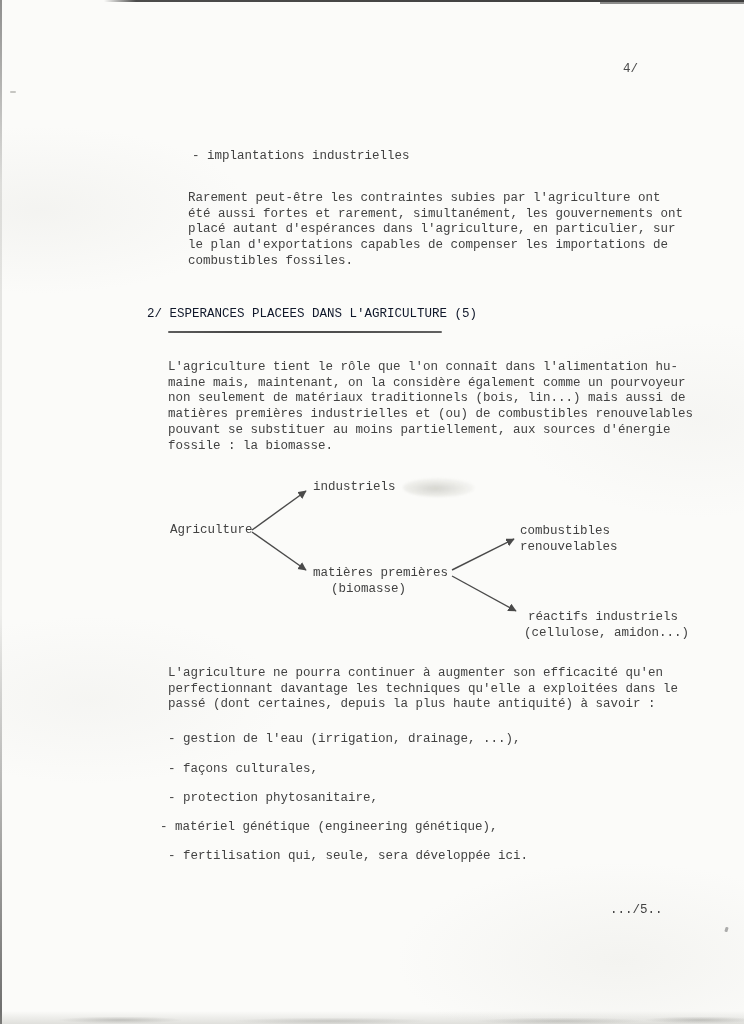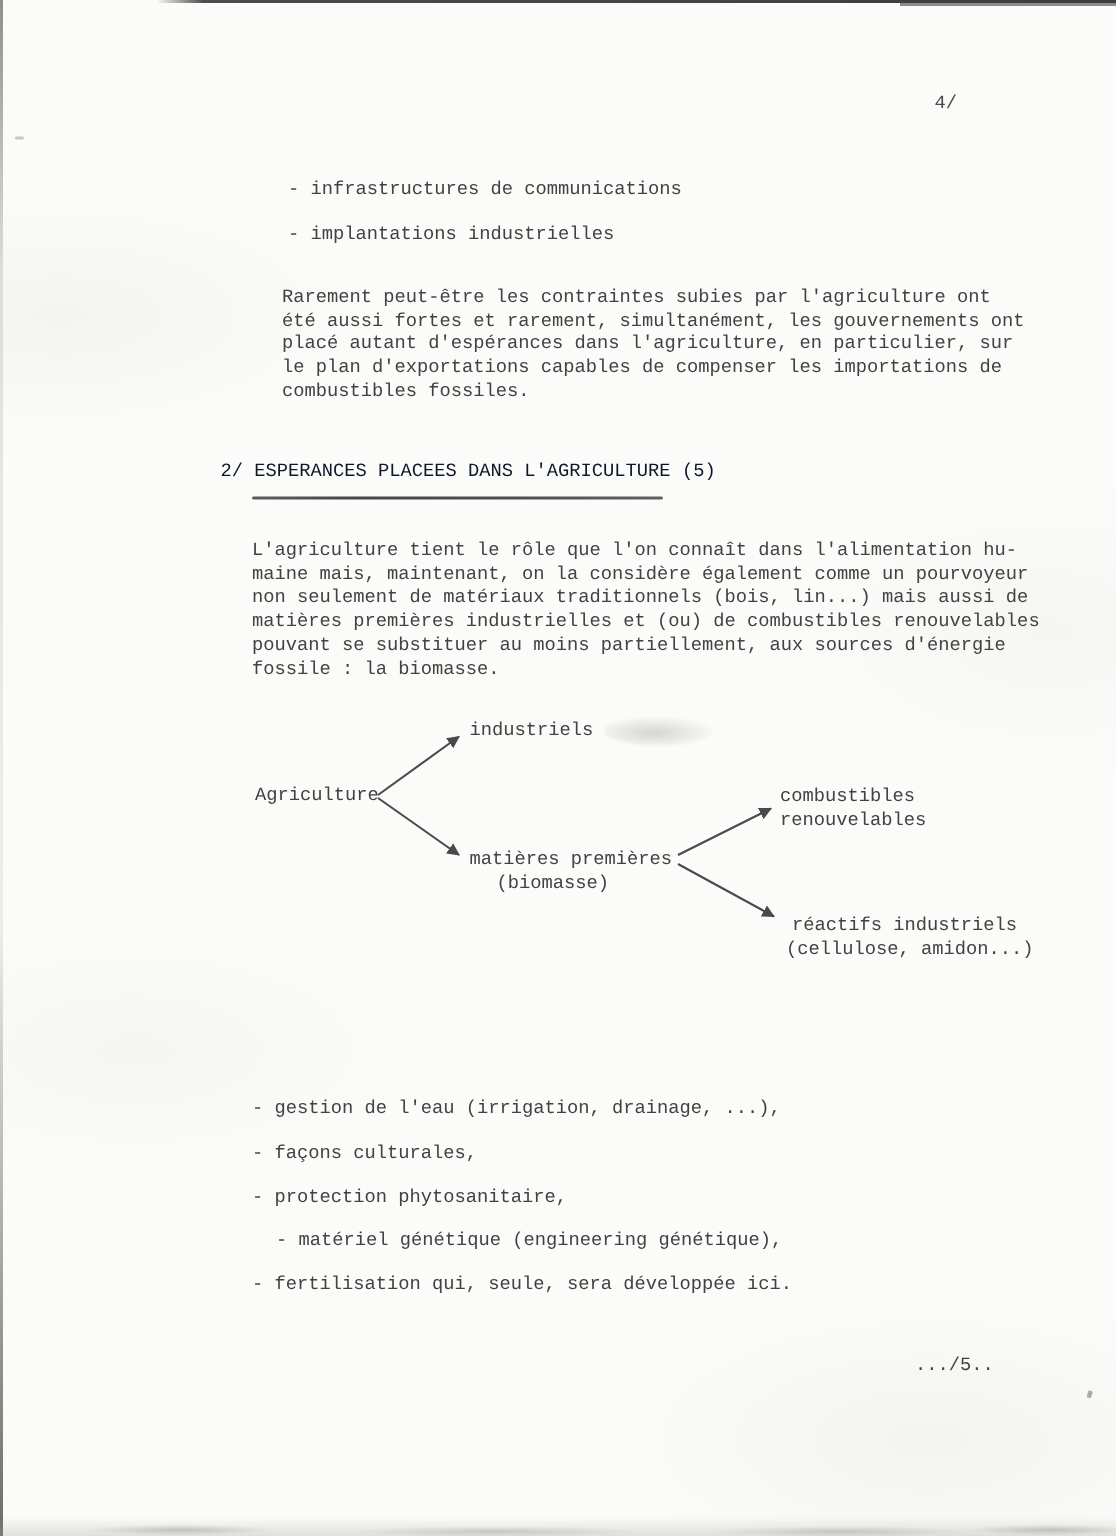--- a/index.html
+++ b/index.html
@@ -28,21 +28,21 @@
   .heading-underline {
     position: absolute; left: 168px; top: 331px; width: 274px; height: 2px;
     background: linear-gradient(to right, #5d5d5d, #474747 25%, #4f4f4f 65%, #616161);
     border-radius: 1px;
   }
   .para-role     { left: 168px; top: 360px; width: 560px; }
   .para-tech     { left: 168px; top: 666px; width: 560px; }
   .tech-b0 { left: 168px; top: 732px; }
   .tech-b1 { left: 168px; top: 762px; }
   .tech-b2 { left: 168px; top: 791px; }
-  .tech-b3 { left: 184px; top: 820px; }
+  .tech-b3 { left: 160px; top: 820px; }
   .tech-b4 { left: 168px; top: 849px; }
   .footer-continuation { left: 610px; top: 903px; }
   
   .diagram { position: absolute; left: 160px; top: 475px; width: 560px; height: 180px; }
   .diagram .txt { position: absolute; }
   .dg-root        { left: 10px;  top: 48px; }
   .dg-alimentation{ left: 153px; top: 5px; }
   .dg-matieres    { left: 153px; top: 91px; }
   .dg-biomasse    { left: 171px; top: 107px; font-family: Liberation Mono, monospace; }
   .dg-combustibles{ left: 360px; top: 49px; }
@@ -97,21 +97,20 @@
 
   <div class="paper-texture"></div>
   <div class="edge-top-1"></div>
   <div class="edge-top-2"></div>
   <div class="edge-left"></div>
   <div class="edge-bottom"></div>
   <div class="speck-2"></div>
 
   <div class="txt page-number">4/</div>
 
-  <div class="txt intro-b0">- infrastructures de communications</div>
   <div class="txt para-constraints">Rarement peut-être les contraintes subies par l'agriculture ont
 été aussi fortes et rarement, simultanément, les gouvernements ont
 placé autant d'espérances dans l'agriculture, en particulier, sur
 le plan d'exportations capables de compenser les importations de
 combustibles fossiles.</div>
 
   <div class="txt intro-b1">- implantations industrielles</div>
 
   <div class="heading">
     <span>2/</span>
@@ -143,20 +142,23 @@
     <div class="txt dg-alimentation">industriels</div>
     <div class="txt dg-matieres">matières premières</div>
     <div class="txt dg-biomasse">(biomasse)</div>
     <div class="txt dg-combustibles">combustibles
 renouvelables</div>
     <div class="txt dg-reactifs">réactifs industriels</div>
     <div class="txt dg-reactifs-sub">(cellulose, amidon...)</div>
   </div>
   <div class="smudge-alimentation"></div>
 
+  <div class="txt para-tech">L'agriculture ne pourra continuer à augmenter son efficacité qu'en
+perfectionnant davantage les techniques qu'elle a exploitées dans le
+passé (dont certaines, depuis la plus haute antiquité) à savoir :</div>
 
   <div class="txt tech-b0">- gestion de l'eau (irrigation, drainage, ...),</div>
   <div class="txt tech-b1">- façons culturales,</div>
   <div class="txt tech-b2">- protection phytosanitaire,</div>
   <div class="txt tech-b3">- matériel génétique (engineering génétique),</div>
   <div class="txt tech-b4">- fertilisation qui, seule, sera développée ici.</div>
 
   <div class="txt footer-continuation">.../5..</div>
   <div class="speck-1"></div>
 

